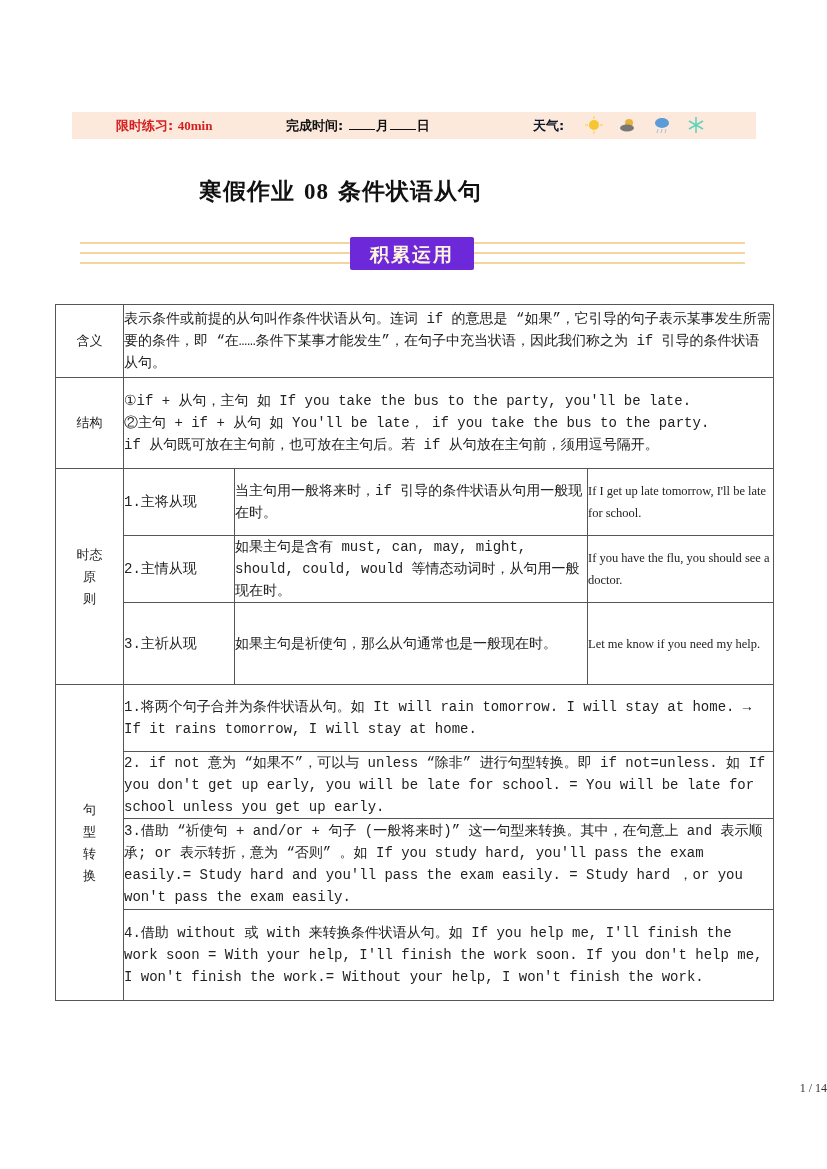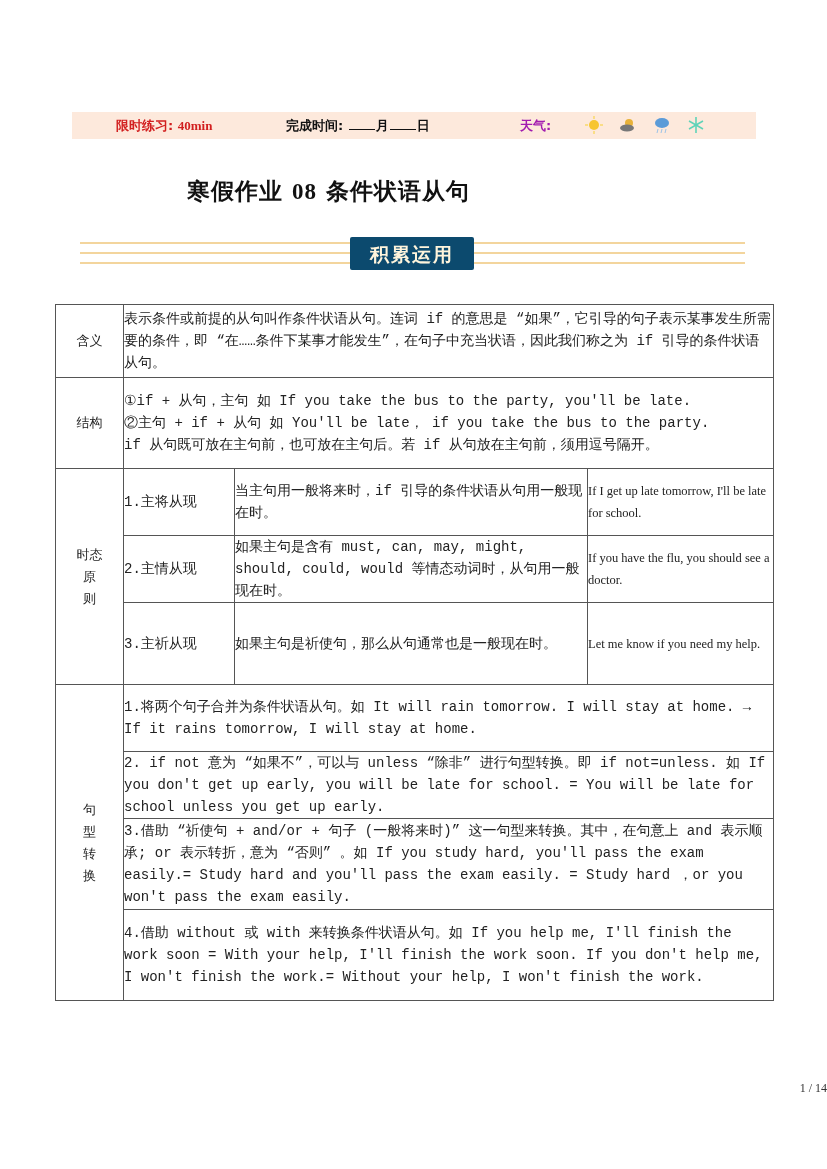--- a/index.html
+++ b/index.html
@@ -2,28 +2,28 @@
 <html><head>
 <meta charset="utf-8">
 <style>
   html, body { margin:0; padding:0; background:#ffffff; }
   body { width:827px; height:1169px; position:relative; font-family:"DejaVu Serif","Liberation Serif",serif; color:#222; overflow:hidden; }
   .topbar { position:absolute; left:72px; top:100px; width:684px; height:27px; background:#fde9dc; display:flex; align-items:center; font-size:13px; font-weight:bold; font-family:"DejaVu Sans","Liberation Sans",sans-serif;margin-top:12px; }
   .topbar .limit { color:#d21f1f; position:absolute; left:44px; }
   .topbar .limit .num { font-family:"Liberation Serif",serif; }
   .topbar .done { position:absolute; left:214px; color:#111; }
   .topbar .blank { display:inline-block; width:26px; border-bottom:1px solid #111; height:12px; vertical-align:baseline; margin:0 1px; }
-  .topbar .weather { position:absolute; left:448px; color:#a21caf; }
+  .topbar .weather { position:absolute; left:461px; color:#0f172a; }
   .wicons { position:absolute; left:512px; top:3px; display:flex; gap:14px; }
   .wicon { width:20px; height:20px; display:block; }
-  .title { position:absolute; left:0; width:657px; top:176px; text-align:center; font-size:23px; font-weight:bold; font-family:"DejaVu Sans","Liberation Sans",sans-serif; color:#111; letter-spacing:1px; }
+  .title { position:absolute; left:12px; width:657px; top:176px; text-align:center; font-size:23px; font-weight:bold; font-family:"DejaVu Sans","Liberation Sans",sans-serif; color:#111; letter-spacing:1px; }
   .title .num { font-family:"Liberation Serif",serif; font-weight:bold; }
   .section-lines { position:absolute; left:80px; width:665px; top:242px; height:24px; }
   .section-lines .ln { position:absolute; left:0; width:100%; height:2px; background:#f3d59d; }
-  .section-badge { position:absolute; left:350px; top:237px; width:124px; height:33px; background:#0c4a6e; border-radius:2px; color:#fff5dc; font-size:19px; font-weight:bold; font-family:"DejaVu Sans","Liberation Sans",sans-serif; text-align:center; line-height:35px; letter-spacing:2px; }
+  .section-badge { position:absolute; left:350px; top:237px; width:124px; height:33px; background:#6d28d9; border-radius:2px; color:#fff5dc; font-size:19px; font-weight:bold; font-family:"DejaVu Sans","Liberation Sans",sans-serif; text-align:center; line-height:35px; letter-spacing:2px; }
   table.main { position:absolute; left:55px; top:304px; width:718px; border-collapse:collapse; font-size:12.5px; table-layout:fixed; }
   table.main td { border:1px solid #555; vertical-align:middle; padding:0; }
   .lbl { text-align:center; font-family:"DejaVu Sans","Liberation Sans",sans-serif; font-size:13px; }
   .cell { padding:8px 12px; line-height:22px; font-family:Liberation Mono, monospace; font-size:14px; }
   .cell .en, .en { font-family:"Liberation Serif","DejaVu Serif",serif; font-size:12.5px; }
   .vert { line-height:22px; }
   .pageno { position:absolute; top:1081px; width:827px; left:0; text-align:right; font-size:12px; font-family:"Liberation Serif",serif; color:#333; }
 </style>
 </head>
 <body>

